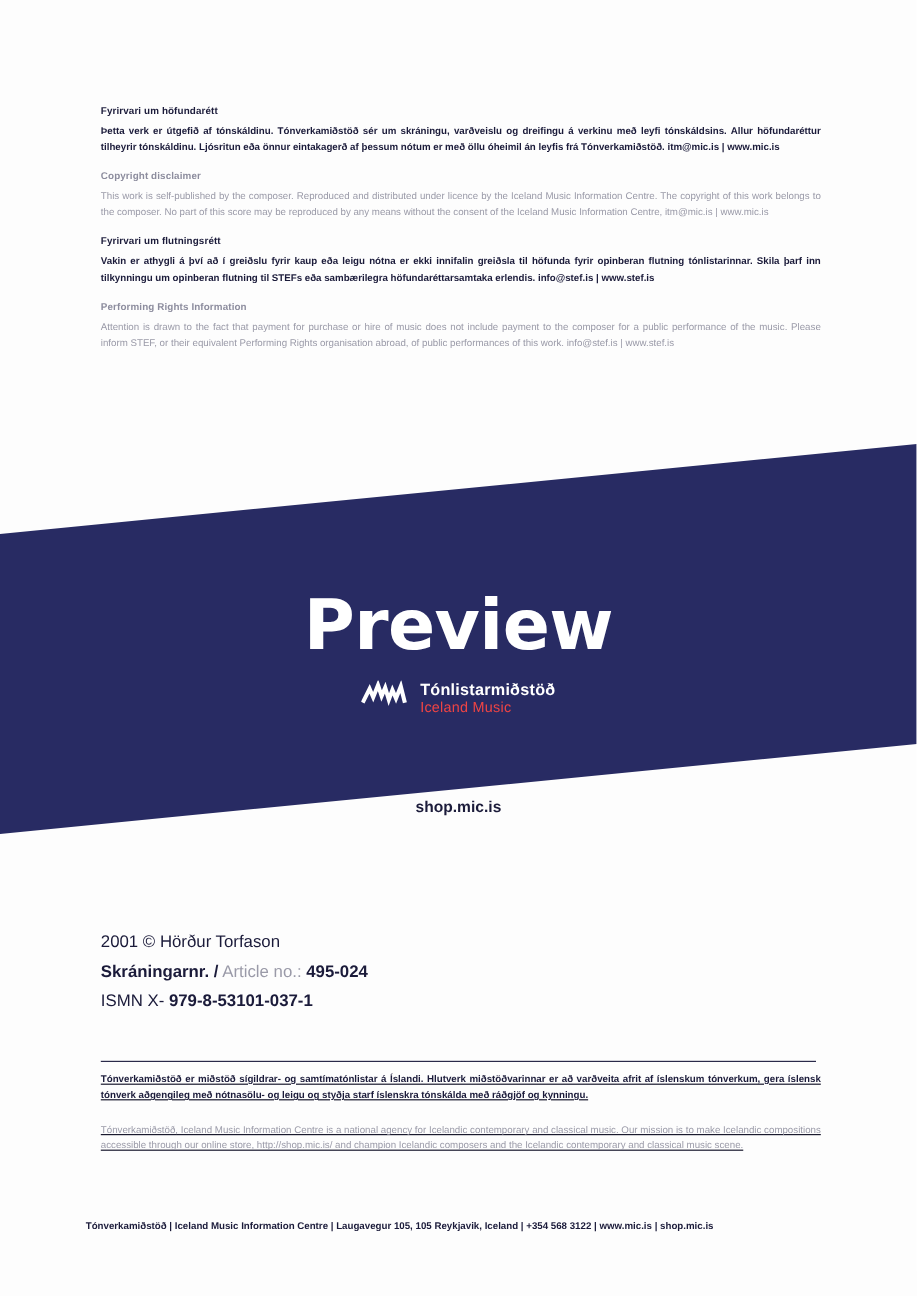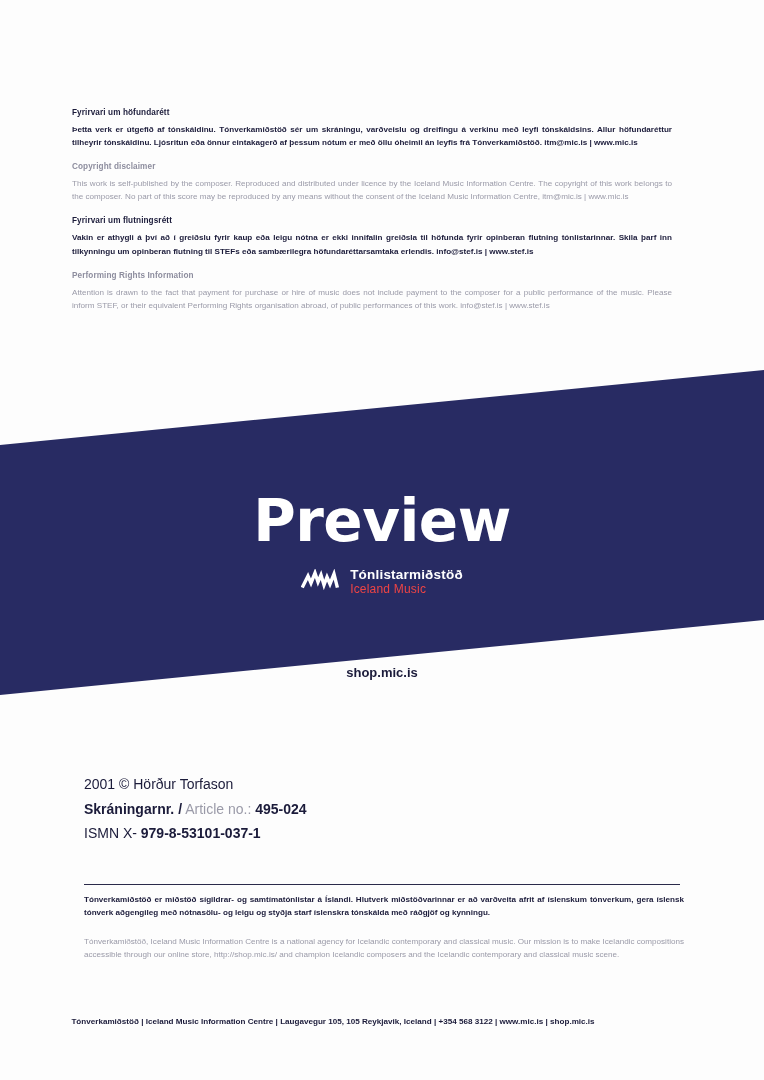--- a/index.html
+++ b/index.html
@@ -18,24 +18,23 @@
 
   .page {
     position: relative;
     width: 764px;
     height: 1080px;
     background: #fdfdfd;
   }
 
   .content {
     position: absolute;
-    left: 72px;
+    left: 84px;
     top: 88px;
     width: 600px;
-    margin-top: 20px;
   }
 
   .sec-title {
     font-size: 8.2px;
     font-weight: bold;
     letter-spacing: 0.1px;
     color: #1b1b3a;
     margin: 0 0 6px 0;
   }
   .sec-title.grey {
@@ -84,21 +83,20 @@
     z-index: 6;
     font-family: "DejaVu Sans", sans-serif;
   }
 
   .logo-row {
     position: absolute;
     width: 764px;
     top: 567px;
     display: flex;
     justify-content: center;
-    align-items: center;
     gap: 9px;
     z-index: 6;
   }
   .logo-mark {
     width: 40px;
     height: 26px;
     display: block;
   }
   .logo-text {
     line-height: 1.15;
@@ -160,20 +158,21 @@
     width: 596px;
     height: 1px;
     background: #2a2a4a;
   }
 
   .footer-block {
     position: absolute;
     left: 84px;
     top: 893px;
     width: 600px;
+    text-decoration: underline;
   }
   .footer-is {
     font-size: 8.1px;
     line-height: 1.62;
     font-weight: bold;
     color: #1b1b3a;
     text-align: justify;
     margin: 0 0 16px 0;
   }
   .footer-en {

